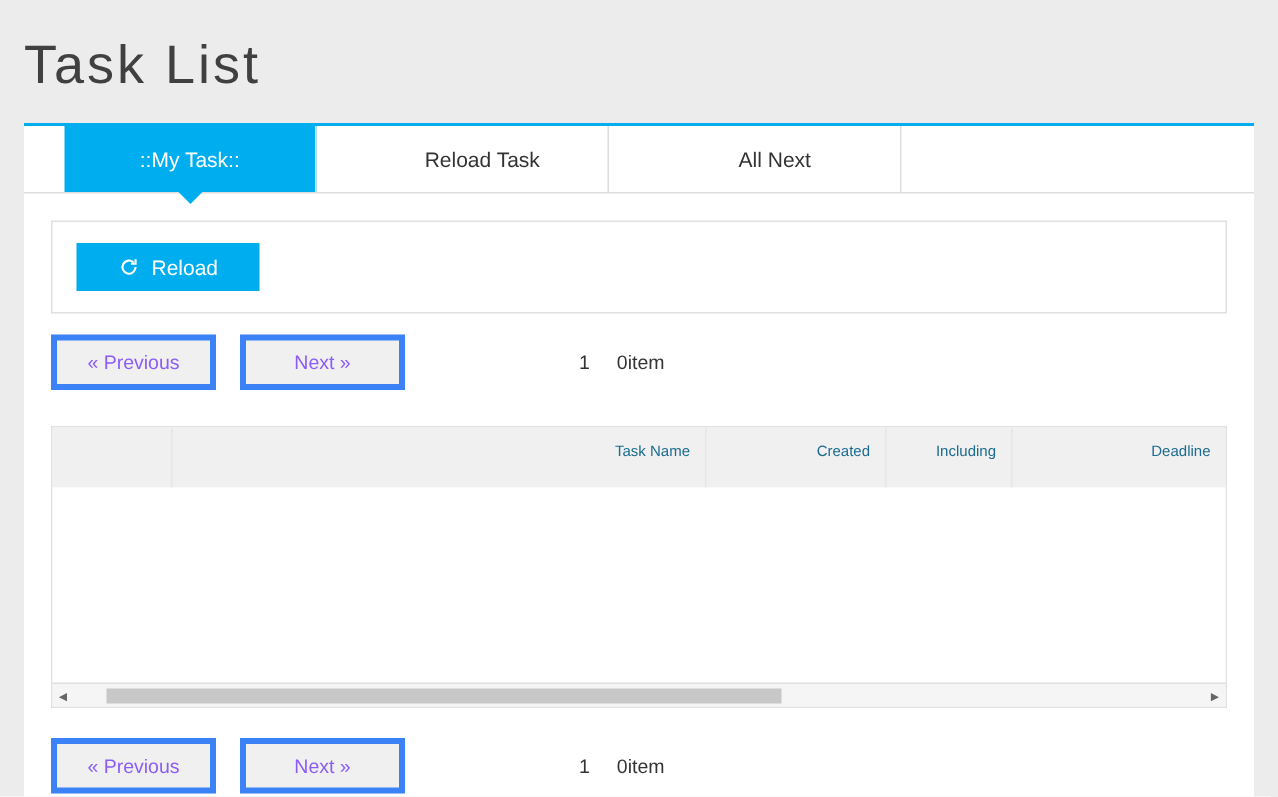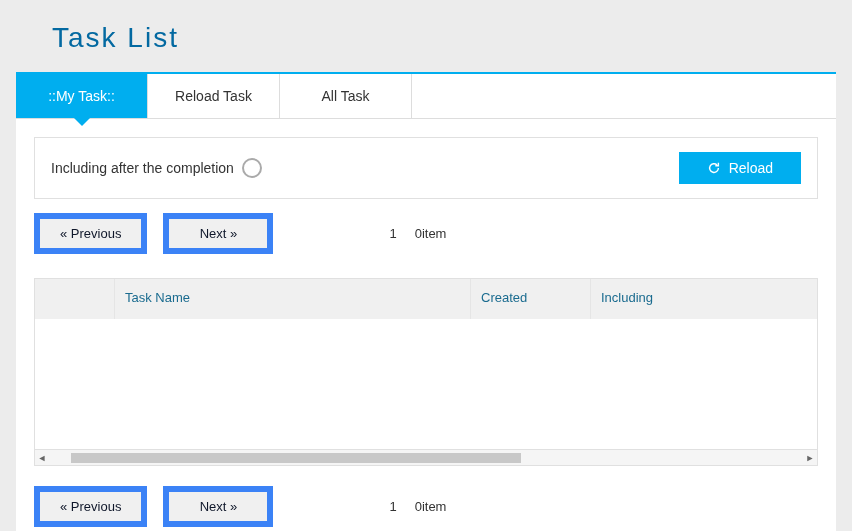--- a/index.html
+++ b/index.html
@@ -8,45 +8,45 @@
       padding: 0;
     }
     body {
       font-family: "Segoe UI", Arial, sans-serif;
       background: #ececec;
       width: 852px;
       height: 531px;
       overflow: hidden;
     }
     .page-title {
-      font-size: 28px;
+      font-size: 36px;
       font-weight: 300;
-      color: #0369a1;
+      color: #404040;
       padding: 22px 0 18px 16px;
       letter-spacing: 2px;
-      margin-left: 36px;
     }
     .panel {
       background: #fff;
       margin: 0 16px 16px 16px;
       border-top: 2px solid #00aeef;
     }
     .tabs {
       display: flex;
       border-bottom: 1px solid #ddd;
     }
     .tab {
       padding: 14px 0;
-      width: 132px;
+      width: 168px;
       text-align: center;
       font-size: 14px;
       color: #333;
       border-right: 1px solid #ddd;
       cursor: pointer;
       position: relative;
+      margin-left: 27px;
     }
     .tab.active {
       background: #00aeef;
       color: #fff;
     }
     .tab.active::after {
       content: "";
       position: absolute;
       bottom: -8px;
       left: 50%;
@@ -100,22 +100,22 @@
     }
     .pagination {
       display: flex;
       align-items: center;
       gap: 16px;
       margin-bottom: 14px;
       font-size: 13px;
     }
     .pg-btn {
       background: #f0f0f0;
-      border: 6px solid #3b82f6;
-      color: #0f172a;
+      border: 4px solid #3b82f6;
+      color: #8b5cf6;
       padding: 7px 20px;
       cursor: not-allowed;
       font-size: 13px;
       min-width: 110px;
     }
     .pg-info {
       margin-left: 100px;
       color: #333;
       display: flex;
       gap: 18px;
@@ -124,24 +124,24 @@
       border: 1px solid #e0e0e0;
       margin-top: 24px;
     }
     .table-header {
       display: flex;
       background: #f0f0f0;
       height: 40px;
     }
     .th {
       padding: 11px 10px;
-      font-size: 13px;
+      font-size: 10px;
       color: #1a6b8f;
       border-right: 1px solid #e5e5e5;
-      text-align: left;
+      text-align: right;
     }
     .th:last-child {
       border-right: none;
     }
     .col-check { width: 80px; }
     .col-name { width: 356px; }
     .col-status { width: 120px; }
     .col-priority { width: 84px; }
     .col-deadline { flex: 1; }
     .table-body {
@@ -185,29 +185,25 @@
   </style>
 </head>
 <body>
 
 <div class="page-title">Task List</div>
 
 <div class="panel">
   <div class="tabs">
     <div class="tab active">::My Task::</div>
     <div class="tab">Reload Task</div>
-    <div class="tab">All Task</div>
+    <div class="tab">All Next</div>
   </div>
 
   <div class="content">
     <div class="filter-bar">
-      <div class="filter-left">
-        <span>Including after the completion</span>
-        <span class="radio-circle"></span>
-      </div>
       <button class="reload-btn">
         <span class="reload-icon">
           <svg viewBox="0 0 16 16" fill="none" stroke="white" stroke-width="1.6">
             <path d="M13 8a5 5 0 1 1-1.5-3.5"></path>
             <path d="M13 2v3.5h-3.5"></path>
           </svg>
         </span>
         <span>Reload</span>
       </button>
     </div>
@@ -220,20 +216,21 @@
         <span>0item</span>
       </div>
     </div>
 
     <div class="table-container">
       <div class="table-header">
         <div class="th col-check"></div>
         <div class="th col-name">Task Name</div>
         <div class="th col-status">Created</div>
         <div class="th col-priority">Including</div>
+        <div class="th col-deadline">Deadline</div>
       </div>
       <div class="table-body"></div>
       <div class="scroll-bar">
         <div class="scroll-arrow">◄</div>
         <div class="scroll-track">
           <div class="scroll-thumb"></div>
         </div>
         <div class="scroll-arrow">►</div>
       </div>
     </div>

